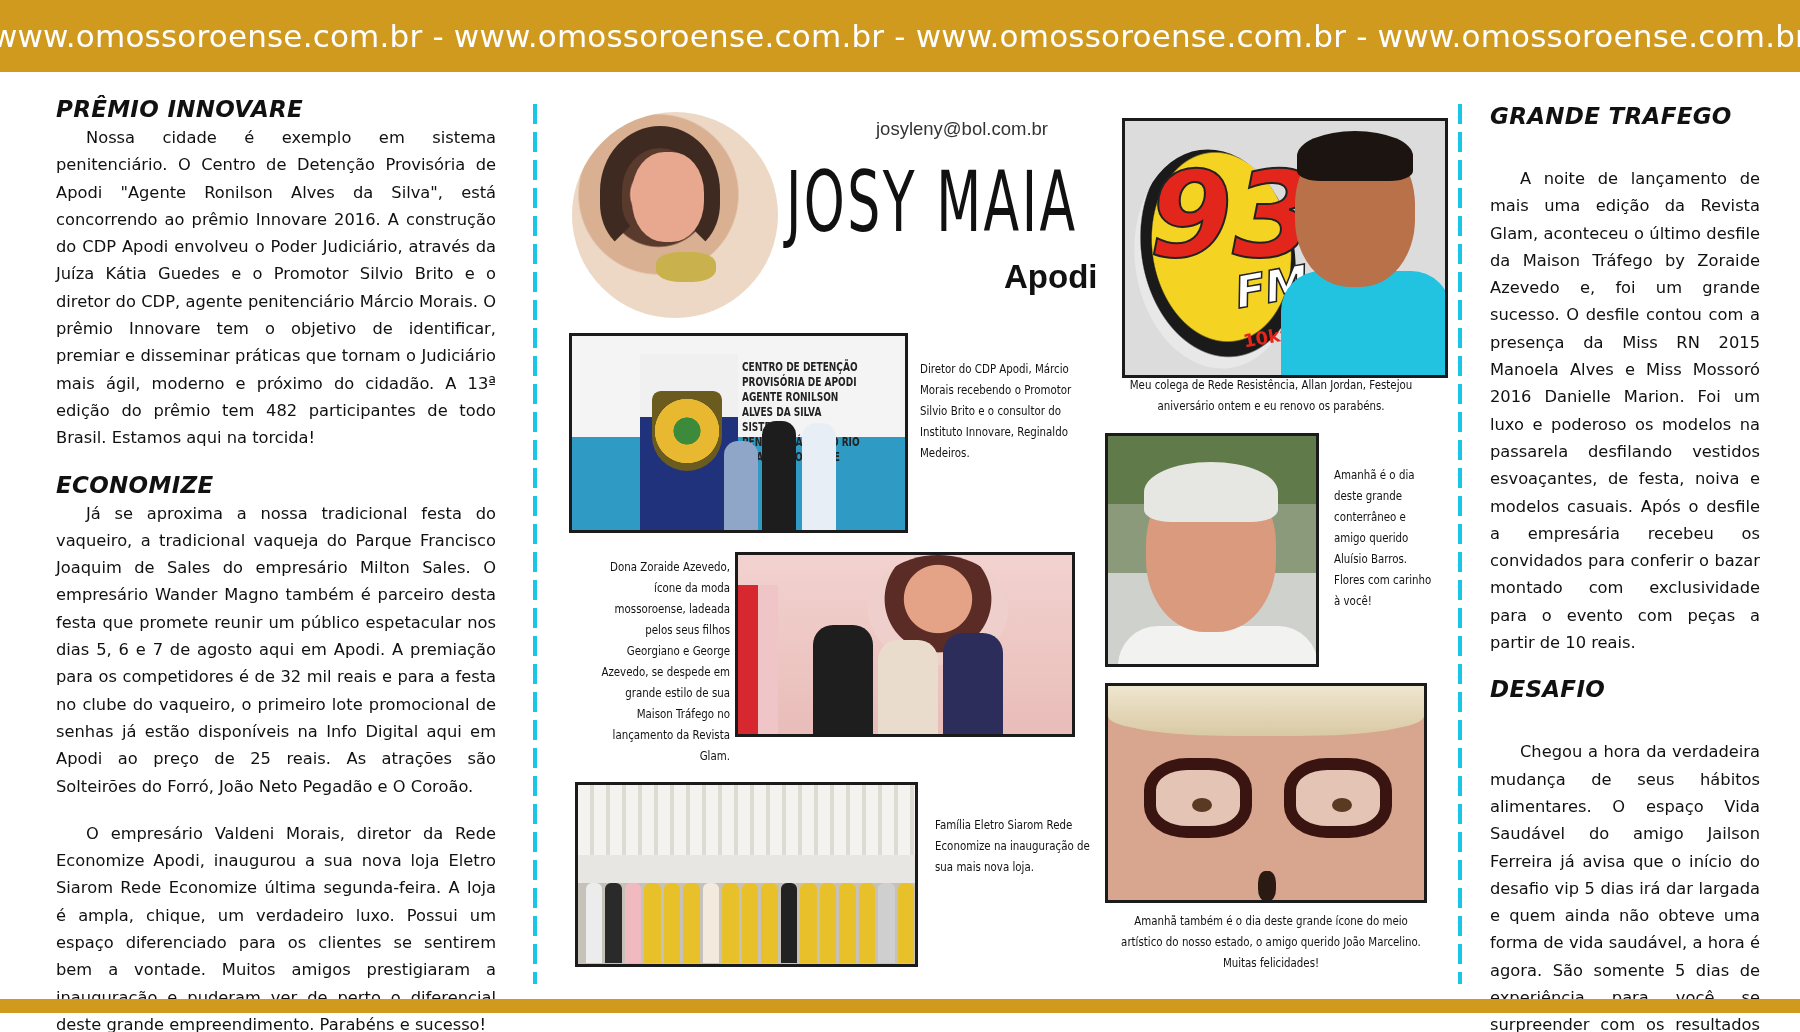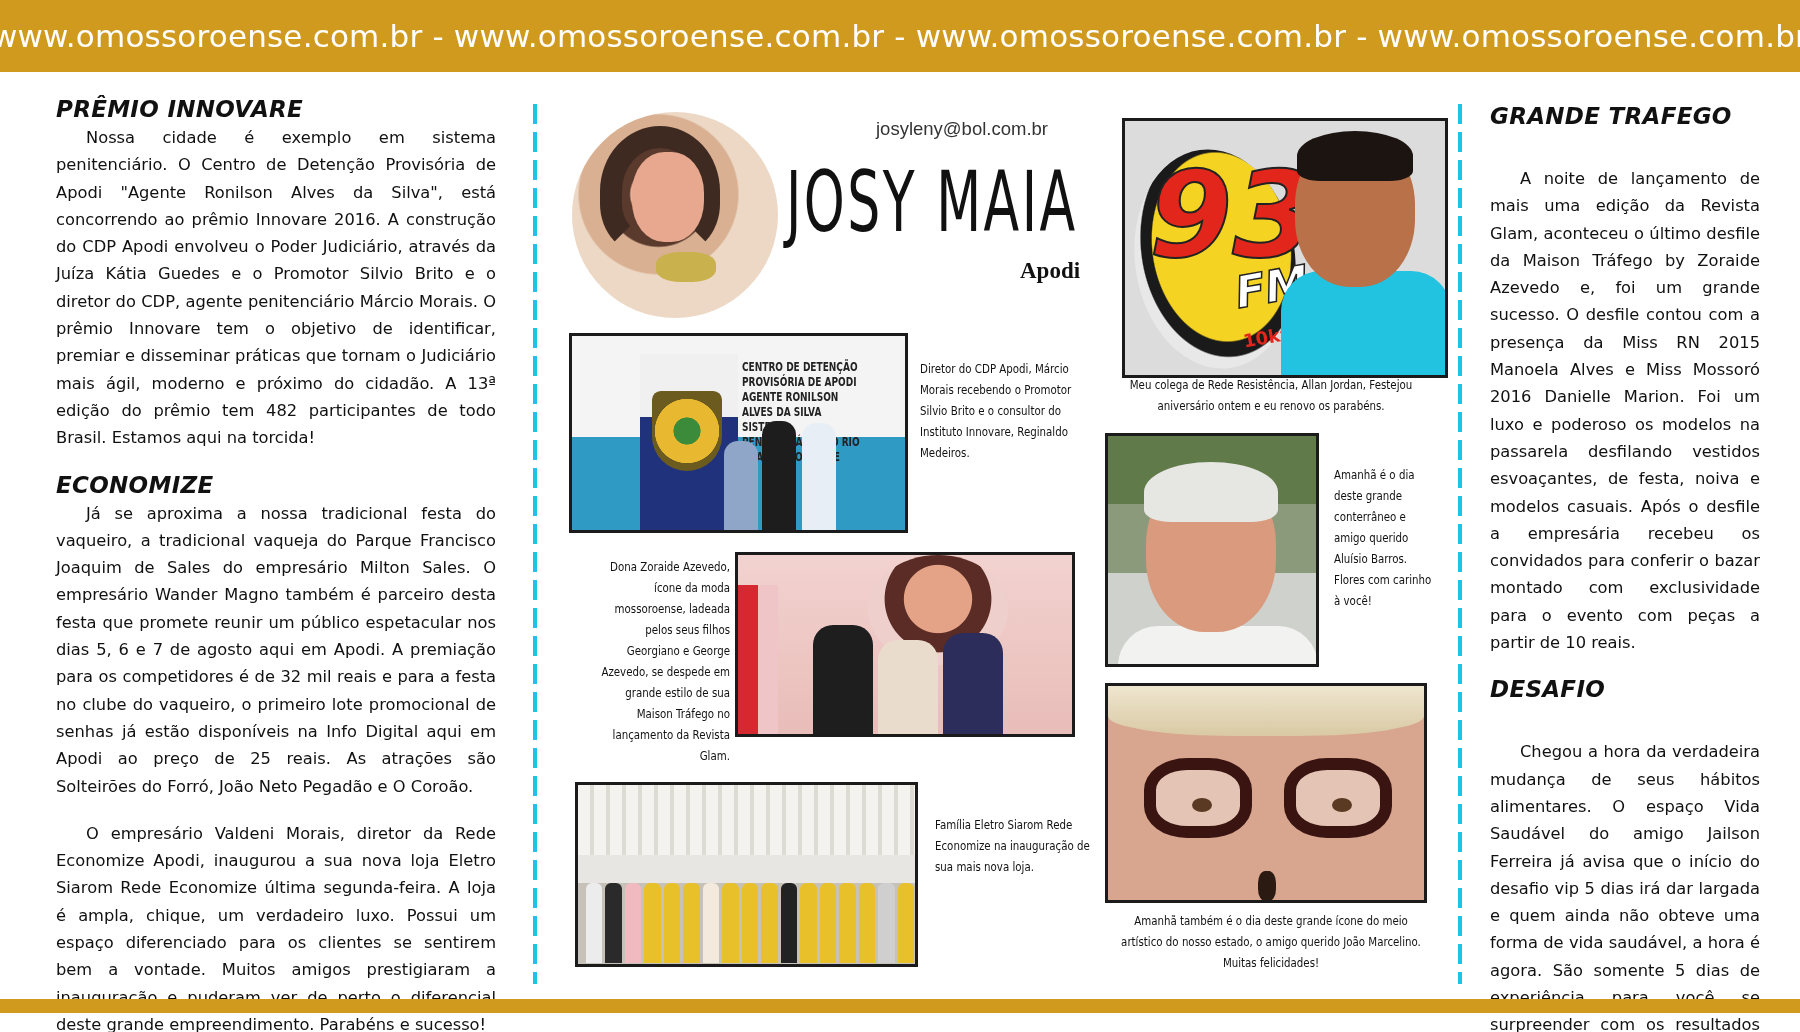--- a/index.html
+++ b/index.html
@@ -24,21 +24,21 @@
   .sec-gap { margin-top: 20px; }
 
   
   .avatar { position: absolute; left: 572px; top: 112px; width: 206px; height: 206px; border-radius: 50%;
     background: radial-gradient(circle at 42% 40%, #e9b29a 0 16%, #5a3a2c 17% 30%, #d9b092 31% 46%, #ecd8c4 47%); overflow: hidden; }
   .avatar .face { position: absolute; left: 60px; top: 40px; width: 72px; height: 90px; border-radius: 45%; background: #e7a88f; }
   .avatar .hair { position: absolute; left: 28px; top: 14px; width: 120px; height: 130px; border-radius: 50% 50% 40% 40%; border: 22px solid #3f2a22; border-bottom-color: transparent; }
   .avatar .scarf { position: absolute; left: 84px; top: 140px; width: 60px; height: 30px; border-radius: 40%; background: #c9b24d; }
   .email { position: absolute; left: 876px; top: 118px; font-family: "Liberation Sans", sans-serif; font-size: 18.5px; color: #333; }
   .name { position: absolute; left: 786px; top: 160px; font-family: "DejaVu Sans", sans-serif; font-size: 84px; font-weight: 400; transform: scaleX(0.62); transform-origin: left top; letter-spacing: 4px; white-space: nowrap; line-height: 1; }
-  .city { position: absolute; left: 1004px; top: 258px; font-family: Liberation Serif, serif; font-weight: 700; font-size: 23px; margin-left: 16px; }
+  .city { position: absolute; left: 1004px; top: 258px; font-family: Liberation Sans, sans-serif; font-weight: 700; font-size: 33px; }
 
   .photo { position: absolute; border: 3px solid #1b1b1b; overflow: hidden; }
   .caption { position: absolute; font-family: "DejaVu Sans", sans-serif; font-size: 12.5px; line-height: 21px; transform: scaleX(0.82); transform-origin: left top; color: #111; }
   .caption.center { text-align: center; transform-origin: center top; }
   .caption.right-al { text-align: right; transform-origin: right top; }
 
   
   .p-cdp { left: 569px; top: 333px; width: 339px; height: 200px; background: linear-gradient(to bottom, #f4f4f4 0 52%, #2f9bc4 52% 100%); }
   .p-cdp .door { position: absolute; left: 68px; top: 18px; width: 98px; height: 180px; background: linear-gradient(to bottom, #f0f0f0 0 35%, #21327c 35%); }
   .p-cdp .badge { position: absolute; left: 80px; top: 55px; width: 70px; height: 80px; border-radius: 10px 10px 40px 40px; background: radial-gradient(circle, #3b8b3a 0 25%, #e8b830 26% 60%, #6c5b1e 61%); }

